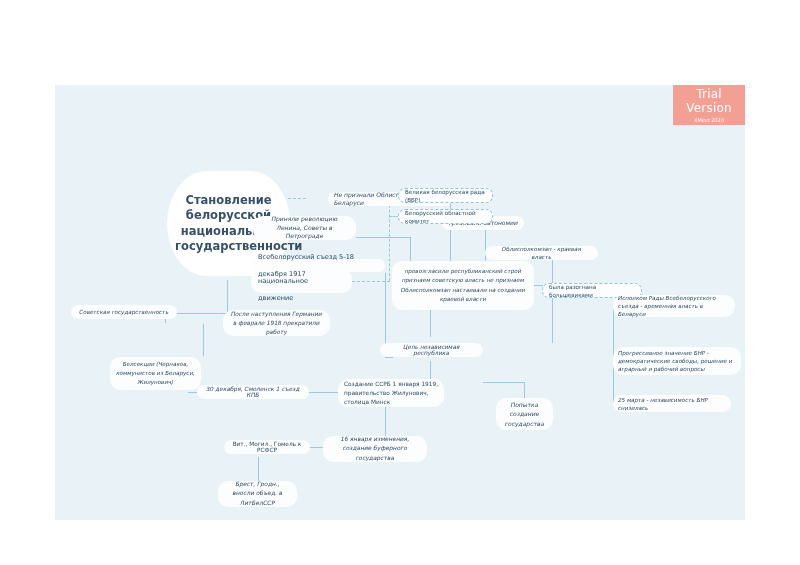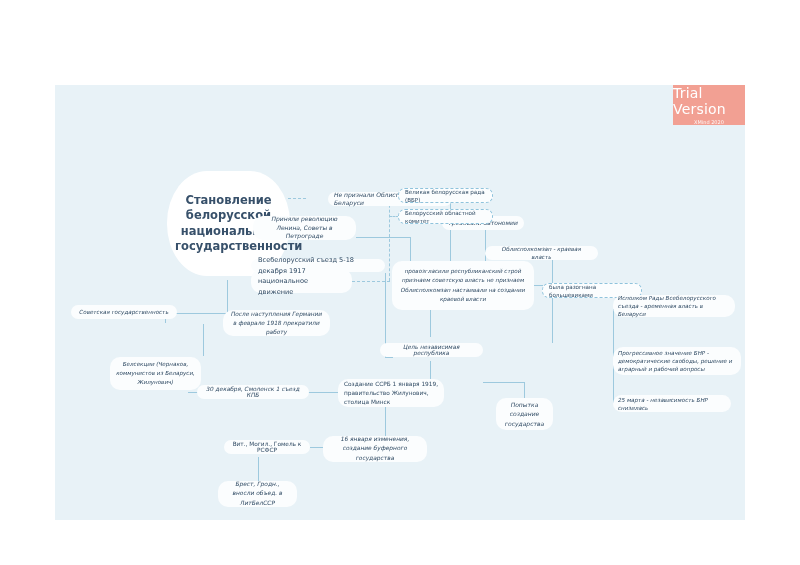--- a/index.html
+++ b/index.html
@@ -18,21 +18,21 @@
   
   #watermark{
     position:absolute;right:0;top:0;
     width:72px;height:40px;
     background:#f2a093;
     color:#ffffff;
     display:flex;flex-direction:column;
     align-items:center;justify-content:center;
     z-index:30;
   }
-  #watermark .wm-title{font-size:14px;letter-spacing:.2px;}
+  #watermark .wm-title{font-size:12px;letter-spacing:.2px;text-align:center;}
   #watermark .wm-sub{font-size:5px;opacity:.92;margin-top:2px;}
 
   .node{
     position:absolute;
     background:#fbfdfe;
     border-radius:10px;
     color:#2f4a63;
     box-sizing:border-box;
     display:flex;align-items:center;
     z-index:10;
@@ -48,21 +48,21 @@
     padding:4px 8px;
   }
   #central .txt{
     font-size:11.5px;line-height:15.5px;font-weight:600;color:#37506a;
   }
 
   
   .up{ font-style:normal; }
   .it{ font-style:italic; }
 
-  .lvl1{ font-size:6.6px;line-height:11px;padding:5px 7px; }
+  .lvl1{ font-size:6.6px;line-height:17px;padding:5px 7px; }
   .lvl2{ font-size:6px;line-height:8.5px;padding:4px 6px; }
   .small{ font-size:5.6px;line-height:8px;padding:4px 6px; }
 
   
   .dashed{
     position:absolute;
     background:#fbfdfe;
     border:1px dashed #8fc3dc;
     border-radius:7px;
     color:#2f4a63;

